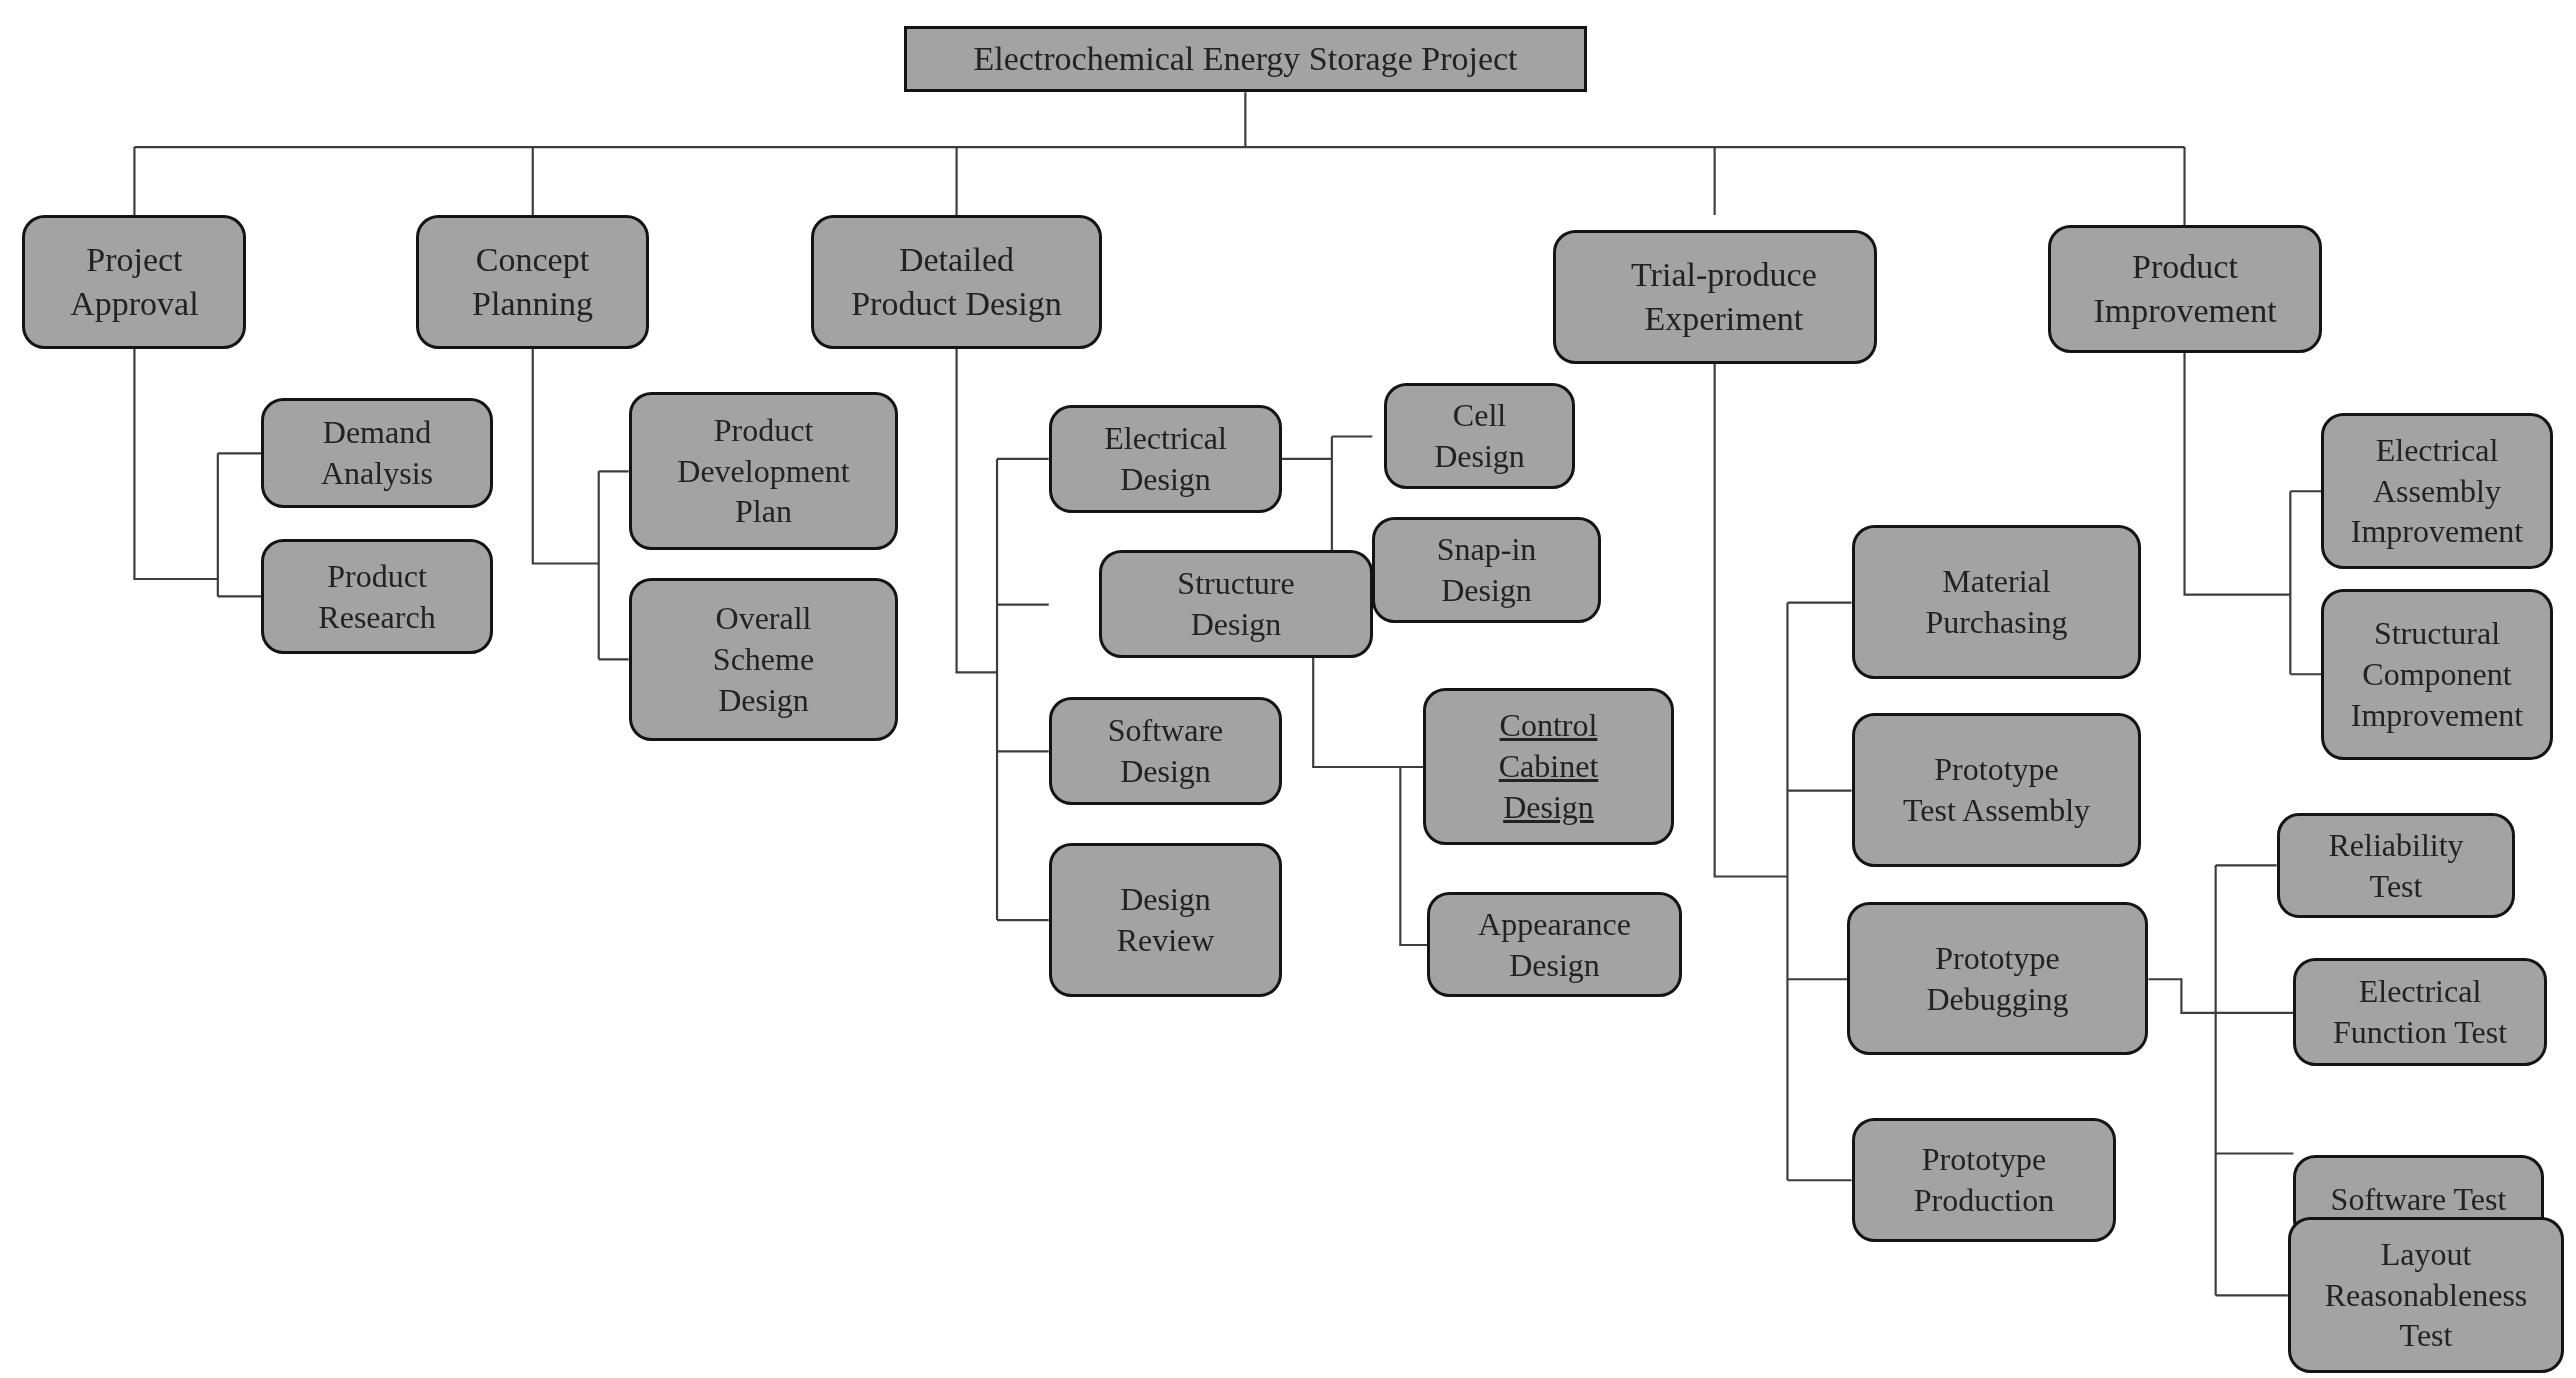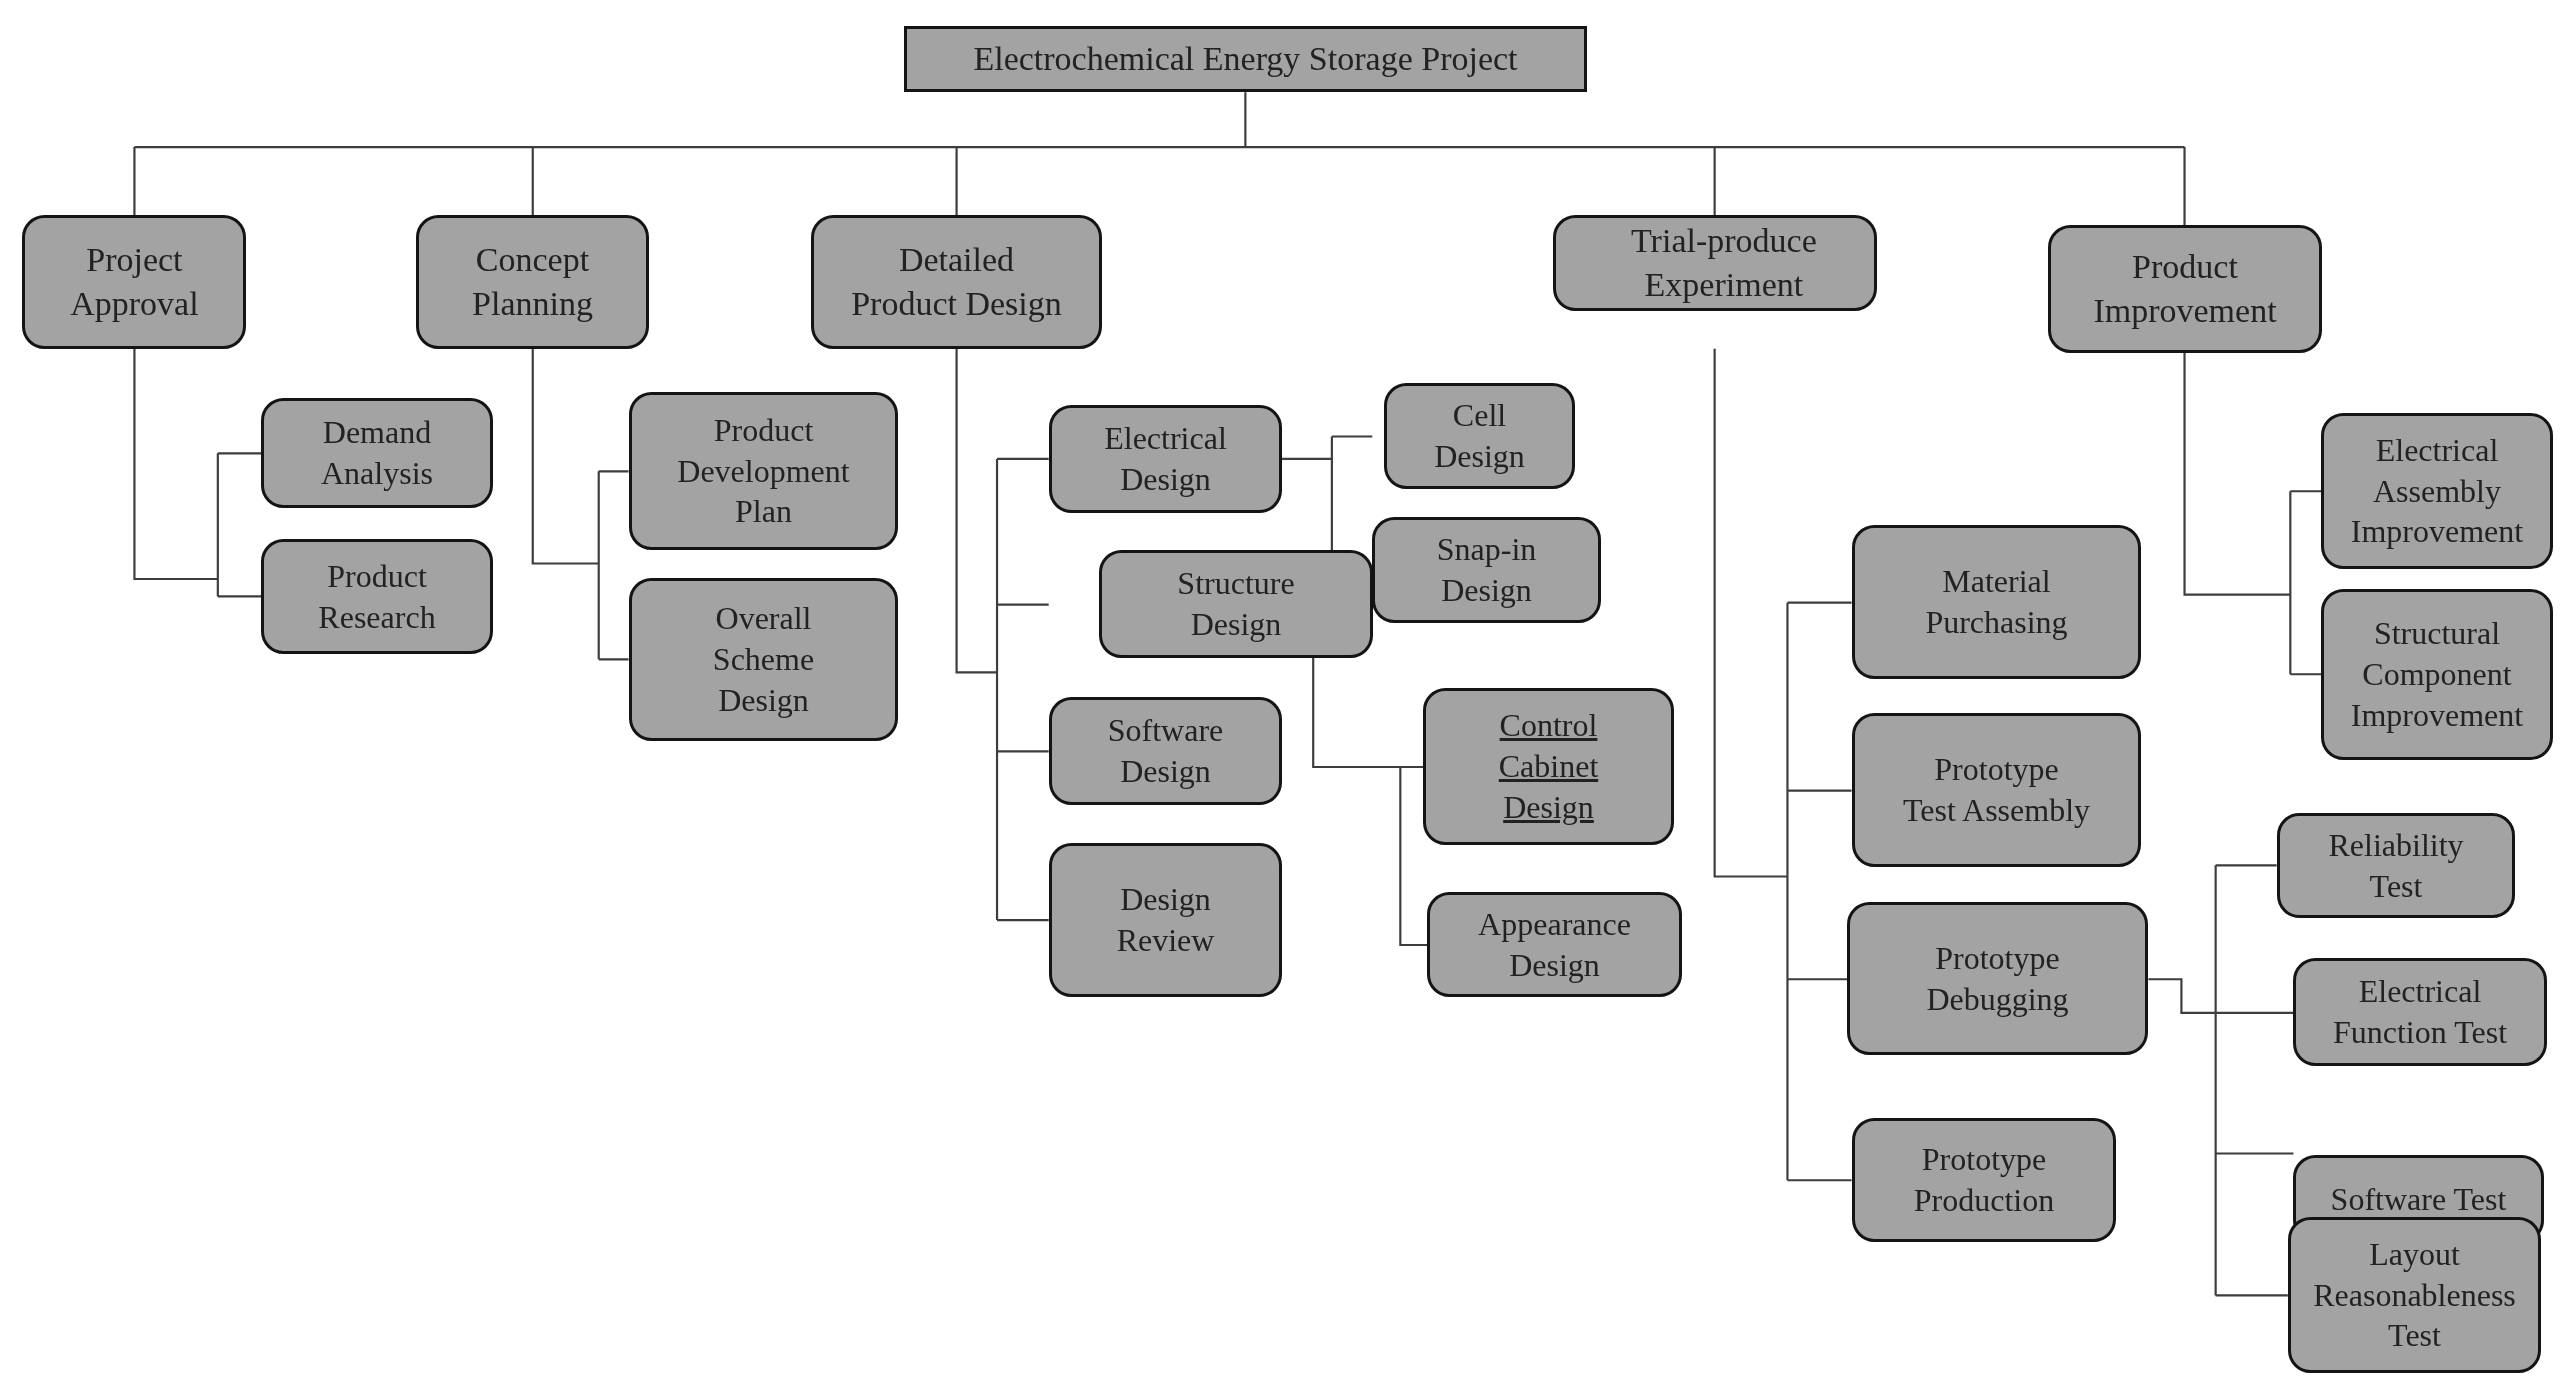--- a/index.html
+++ b/index.html
@@ -72,21 +72,21 @@
   </svg>
 
   <div class="node root" style="left:904px; top:26px; width:683px; height:66px;">Electrochemical Energy Storage Project</div>
 
   <div class="node lvl1" style="left:22.4px; top:215px; width:224px; height:134px;">Project
 Approval</div>
   <div class="node lvl1" style="left:416px; top:215px; width:233px; height:134px;">Concept
 Planning</div>
   <div class="node lvl1" style="left:811px; top:215px; width:291px; height:134px;">Detailed
 Product Design</div>
-  <div class="node lvl1" style="left:1553px; top:215px; width:324px; height:96px;padding-left:24px;">Trial-produce
+  <div class="node lvl1" style="left:1553px; top:230px; width:324px; height:134px;padding-left:24px;">Trial-produce
 Experiment</div>
   <div class="node lvl1" style="left:2048px; top:225px; width:274px; height:128px;">Product
 Improvement</div>
 
   <div class="node" style="left:261px; top:398px; width:232px; height:110px;">Demand
 Analysis</div>
   <div class="node" style="left:261px; top:539px; width:232px; height:115px;">Product
 Research</div>
 
   <div class="node" style="left:629px; top:392px; width:269px; height:158px;">Product
@@ -123,21 +123,21 @@
   <div class="node" style="left:1847px; top:902px; width:301px; height:153px;">Prototype
 Debugging</div>
   <div class="node" style="left:1852px; top:1118px; width:264px; height:124px;">Prototype
 Production</div>
 
   <div class="node" style="left:2277px; top:813px; width:238px; height:105px;">Reliability
 Test</div>
   <div class="node" style="left:2293px; top:958px; width:254px; height:108px;">Electrical
 Function Test</div>
   <div class="node" style="left:2293px; top:1155px; width:251px; height:88px;">Software Test</div>
-  <div class="node" style="left:2288px; top:1217px; width:253px; height:156px;">Layout
+  <div class="node" style="left:2288px; top:1217px; width:276px; height:156px;">Layout
 Reasonableness
 Test</div>
 
   <div class="node" style="left:2321px; top:413px; width:232px; height:156px;">Electrical
 Assembly
 Improvement</div>
   <div class="node" style="left:2321px; top:589px; width:232px; height:171px;">Structural
 Component
 Improvement</div>
 

